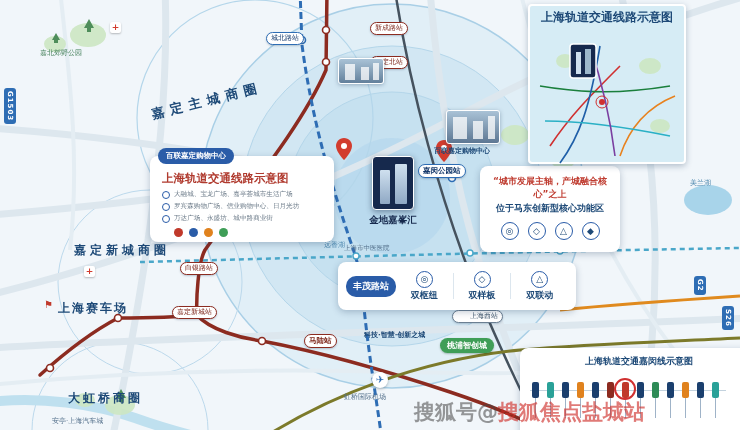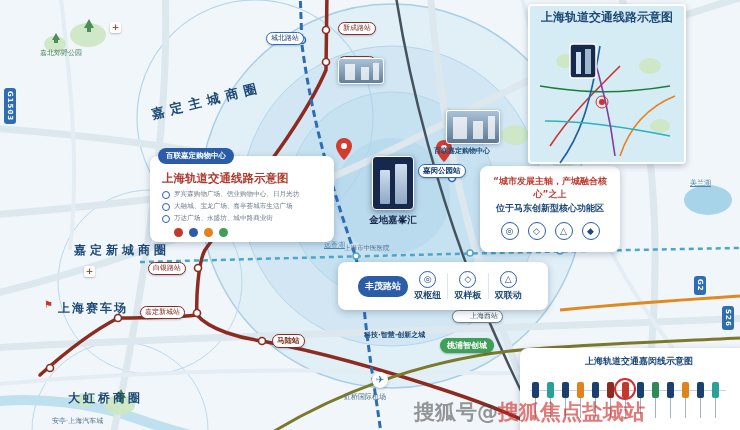--- a/index.html
+++ b/index.html
@@ -6,30 +6,30 @@
   body{font-family:"DejaVu Sans","Liberation Sans",sans-serif;}
   #stage{position:relative;width:740px;height:430px;background:#f1f6fa;overflow:hidden;}
   #stage *{box-sizing:border-box;}
   .abs{position:absolute;}
   svg{display:block;}
 
   
   .pill{position:absolute;background:#fff;border:1px solid #2e6db4;color:#14386b;
         font-size:7px;line-height:1;padding:2px 4px;border-radius:8px;white-space:nowrap;
         box-shadow:0 1px 2px rgba(30,60,90,.25);z-index:6;}
-  .pill.maroon{border-color:#8c2b20;color:#7c2418;}
+  .pill.maroon{border-color:#8c2b20;color:#7c2418;margin-left:32px;}
   .pill.gray{border-color:#6b7f92;color:#3f566b;padding-left:17px;}
   .pill.bold{font-weight:bold;font-size:7.5px;}
 
   
   .circle-label{position:absolute;color:#1d4977;font-weight:bold;z-index:5;white-space:nowrap;}
 
   
   .lm{position:absolute;font-size:7px;color:#55718c;white-space:nowrap;z-index:5;}
-  .lm.blue{color:#4b86ad;text-decoration:underline;}
+  .lm.blue{color:#4b86ad;}
   .lm.green{color:#3c7a52;}
   .lm.navy{color:#1d4977;font-weight:bold;}
 
   .greenpill{position:absolute;background:#3f9e57;color:#fff;font-size:8px;font-weight:bold;
              padding:2px 7px;border-radius:9px;z-index:6;box-shadow:0 1px 2px rgba(0,60,20,.3);}
 
   .roadtag{position:absolute;background:#2e6db4;color:#fff;font-size:7px;font-weight:bold;
            padding:3px 2px;border-radius:3px;writing-mode:vertical-rl;letter-spacing:1px;z-index:4;}
 
   
@@ -44,21 +44,21 @@
   .c-logos{display:flex;gap:6px;margin-top:5px;margin-left:12px;}
   .c-logo{width:9px;height:9px;border-radius:50%;}
 
   .quote-card{left:480px;top:166px;width:140px;height:86px;padding:9px 8px 6px 8px;text-align:center;}
   .q1{color:#bf3b2f;font-weight:bold;font-size:9px;line-height:1.4;}
   .q2{color:#1d4977;font-weight:bold;font-size:9px;margin-top:2px;}
   .q-icons{display:flex;justify-content:center;gap:9px;margin-top:7px;}
   .q-icon{width:18px;height:18px;border:1.2px solid #2a5ca8;border-radius:50%;color:#1d4977;
           font-size:9px;line-height:16px;text-align:center;}
 
-  .feature-card{left:338px;top:262px;width:210px;height:48px;display:flex;align-items:center;padding:0 20px;}
+  .feature-card{left:338px;top:262px;width:238px;height:48px;display:flex;align-items:center;padding:0 8px;}
   .f-station{background:#2a5ca8;color:#fff;font-weight:bold;font-size:9px;padding:4px 7px;border-radius:10px;flex:none;}
   .f-item{flex:1;display:flex;flex-direction:column;align-items:center;gap:1px;}
   .f-icon{width:17px;height:17px;border:1.5px solid #2a5ca8;border-radius:50%;color:#1d4977;
           font-size:9px;line-height:14px;text-align:center;}
   .f-label{color:#1d4977;font-weight:bold;font-size:9px;}
   .f-div{width:1px;height:26px;background:#dce6ee;flex:none;}
 
   .line-card{left:520px;top:348px;width:238px;height:94px;}
   .line-card-title{text-align:center;font-size:9px;font-weight:bold;color:#1d4977;margin-top:7px;}
   .ld-bars{position:relative;height:62px;margin-top:4px;}
@@ -246,25 +246,25 @@
     <div class="tower" style="left:7px;width:10px;height:34px;"></div>
     <div class="tower" style="left:22px;width:12px;height:40px;"></div>
   </div>
   <div class="abs project-label">金地嘉峯汇</div>
 
   <div class="card commerce-card">
     <div class="commerce-badge">百联嘉定购物中心</div>
     <div class="commerce-title">上海轨道交通线路示意图</div>
     <div class="c-row">
       <span class="c-dot"></span>
-      <span>罗宾森购物广场、信业购物中心、日月光坊</span>
+      <span>大融城、宝龙广场、嘉亭荟城市生活广场</span>
     </div>
     <div class="c-row">
       <span class="c-dot"></span>
-      <span>大融城、宝龙广场、嘉亭荟城市生活广场</span>
+      <span>罗宾森购物广场、信业购物中心、日月光坊</span>
     </div>
     <div class="c-row">
       <span class="c-dot"></span>
       <span>万达广场、永盛坊、城中路商业街</span>
     </div>
     <div class="c-logos">
       <span class="c-logo" style="background:#c0392b;"></span>
       <span class="c-logo" style="background:#2a5ca8;"></span>
       <span class="c-logo" style="background:#e0821e;"></span>
       <span class="c-logo" style="background:#3f9e57;"></span>

